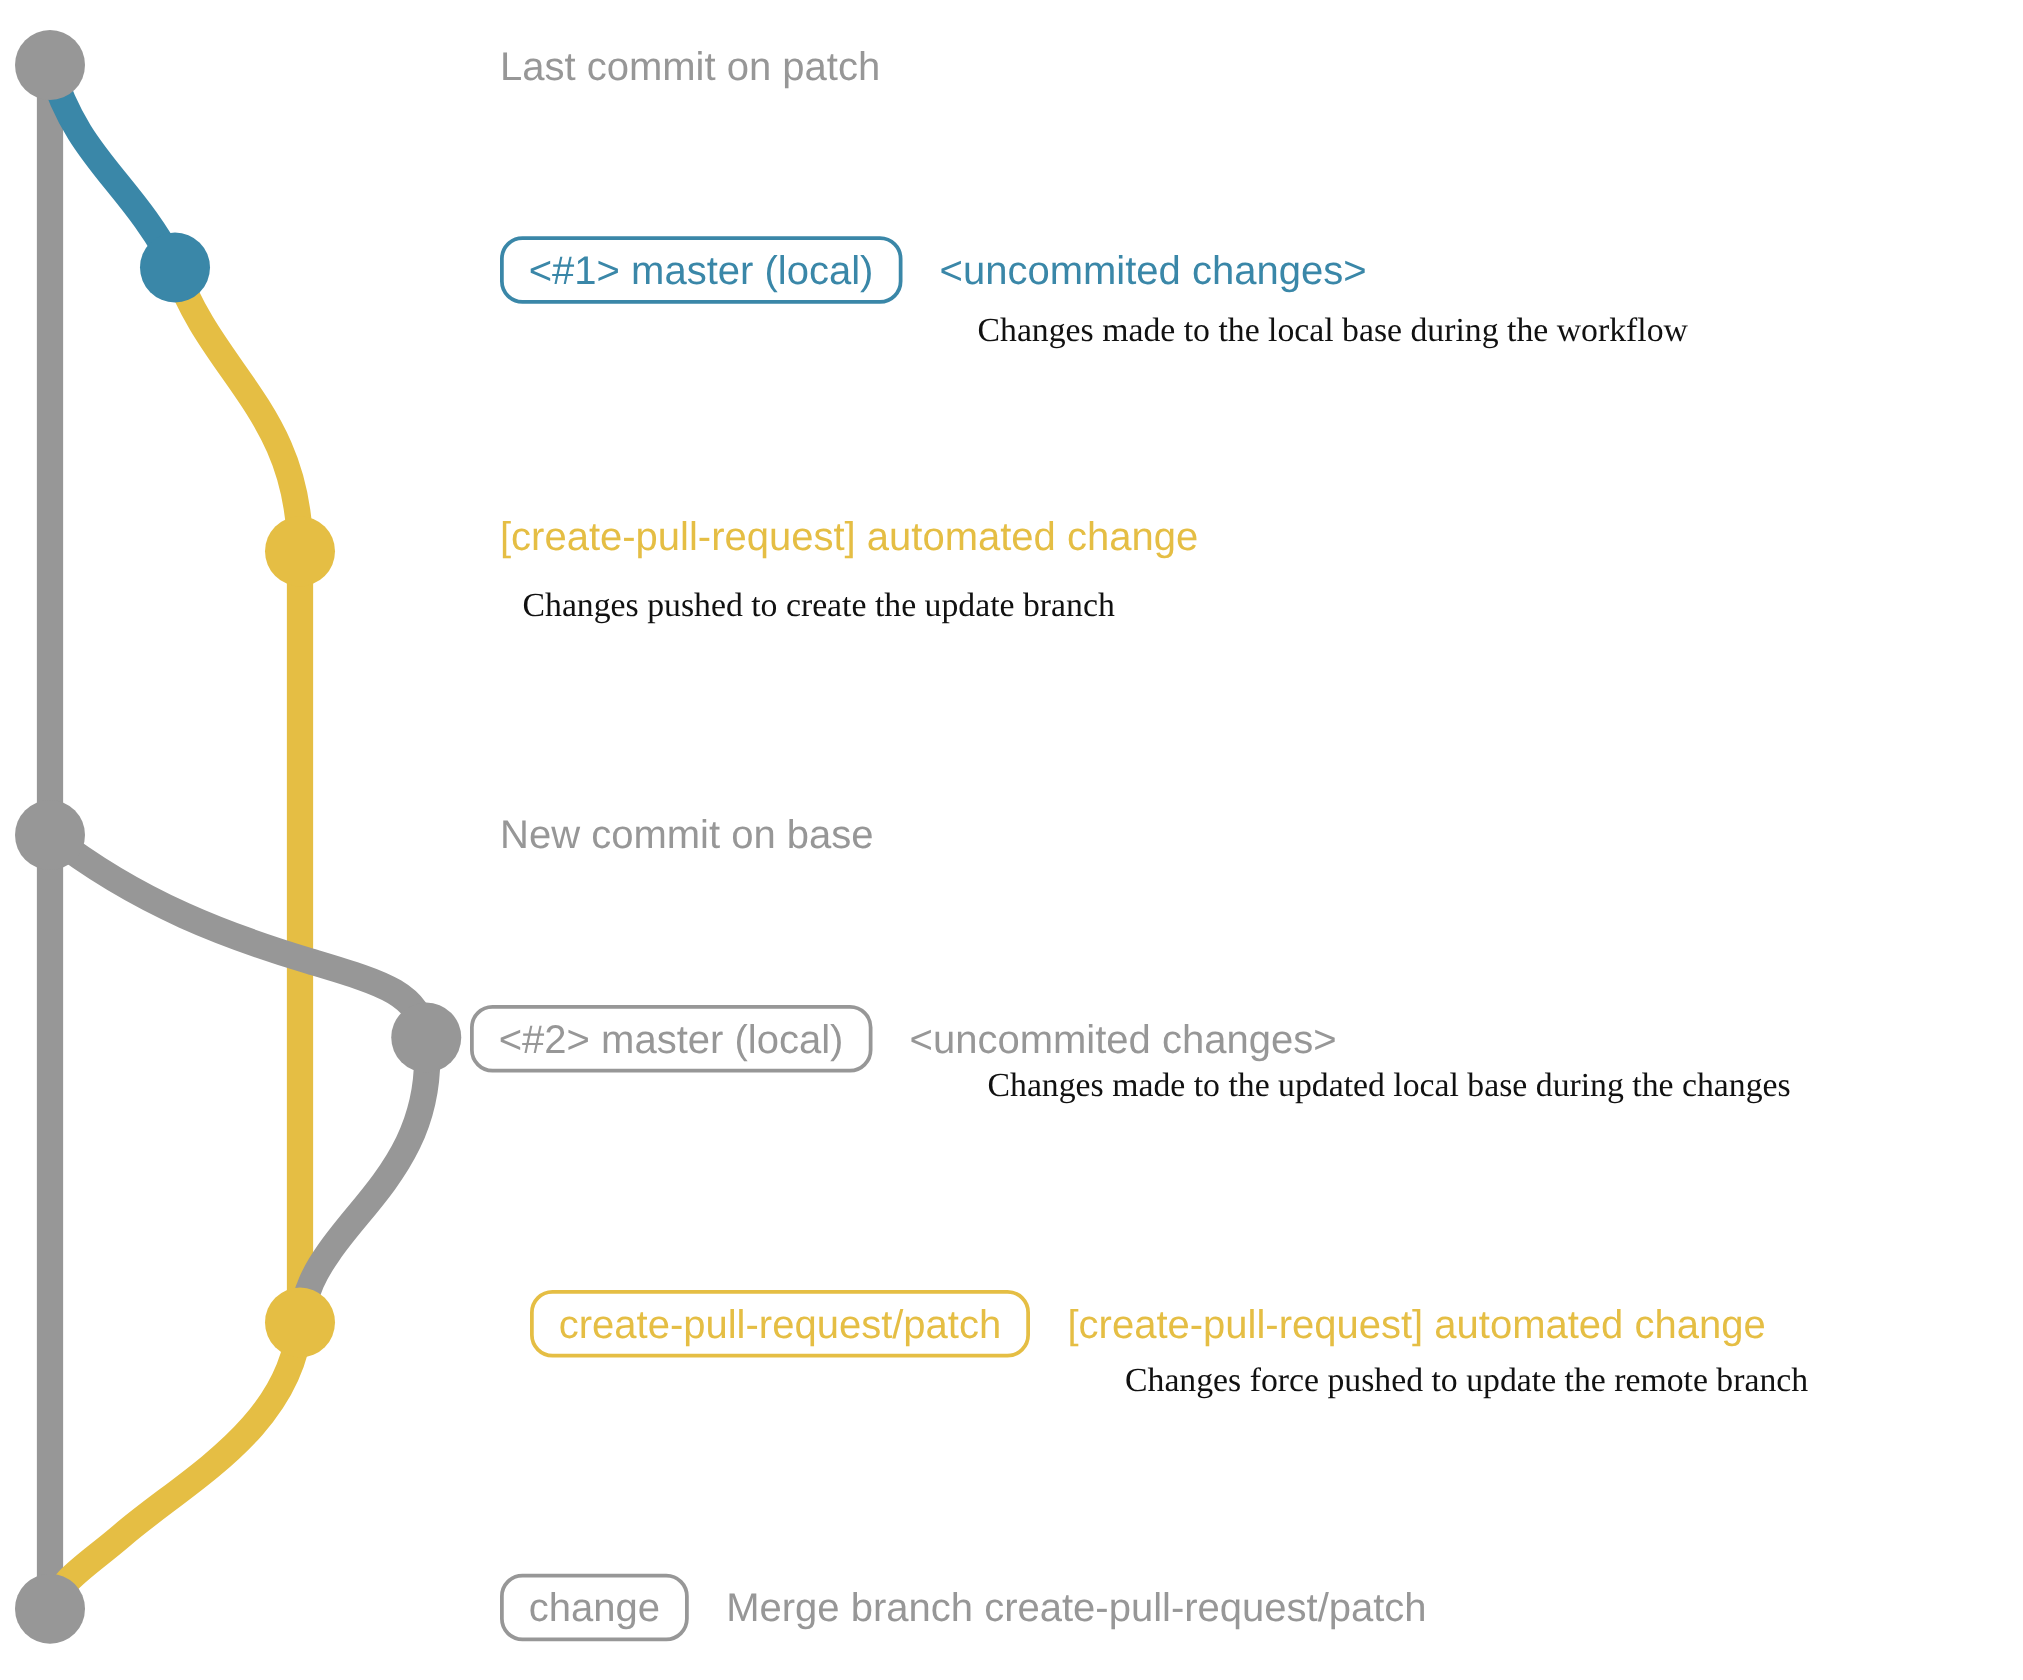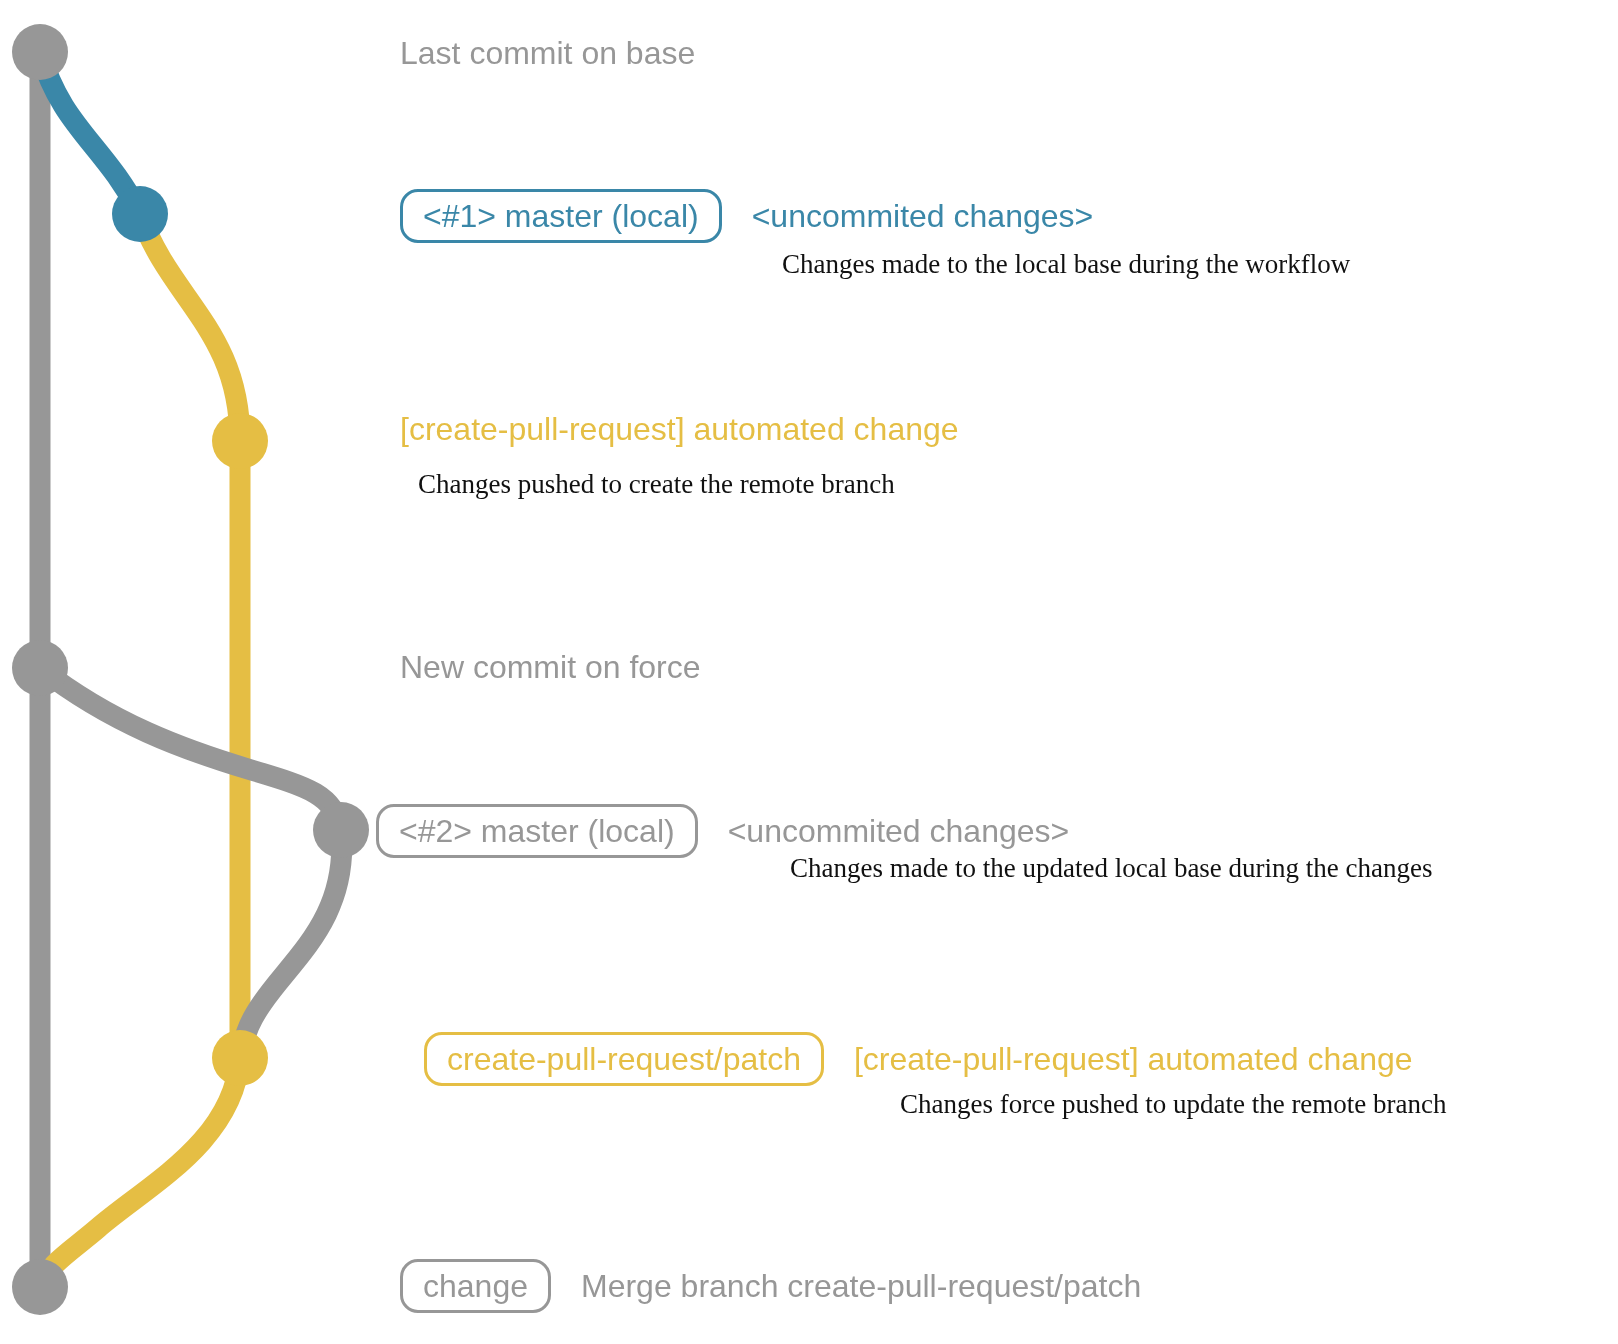--- a/index.html
+++ b/index.html
@@ -46,32 +46,32 @@
 
   <circle class="f-gray" cx="40" cy="52" r="28"></circle>
   <circle class="f-blue" cx="140" cy="214" r="28"></circle>
   <circle class="f-yellow" cx="240" cy="441" r="28"></circle>
   <circle class="f-gray" cx="40" cy="668" r="28"></circle>
   <circle class="f-gray" cx="341" cy="830" r="28"></circle>
   <circle class="f-yellow" cx="240" cy="1058" r="28"></circle>
   <circle class="f-gray" cx="40" cy="1287" r="28"></circle>
 </svg>
 
-<div class="plain c-gray" style="left:400px;top:36px;">Last commit on base</div>
+<div class="plain c-gray" style="left:400px;top:36px;">Last commit on patch</div>
 
 <div class="row c-blue" style="left:400px;top:184px;height:64px;justify-content:center;">
   <span class="badge">&lt;#1&gt; master (local)</span>
   <span>&lt;uncommited changes&gt;</span>
 </div>
 <div class="desc" style="left:782px;top:248px;">Changes made to the local base during the workflow</div>
 
 <div class="plain c-yellow" style="left:400px;top:412px;">[create-pull-request] automated change</div>
-<div class="desc" style="left:418px;top:468px;">Changes pushed to create the remote branch</div>
+<div class="desc" style="left:418px;top:468px;">Changes pushed to create the update branch</div>
 
-<div class="plain c-gray" style="left:400px;top:650px;">New commit on force</div>
+<div class="plain c-gray" style="left:400px;top:650px;">New commit on base</div>
 
 <div class="row c-gray" style="left:376px;top:799px;height:64px;text-align:right;">
   <span class="badge">&lt;#2&gt; master (local)</span>
   <span>&lt;uncommited changes&gt;</span>
 </div>
 <div class="desc" style="left:790px;top:852px;">Changes made to the updated local base during the changes</div>
 
 <div class="row c-yellow" style="left:424px;top:1026px;height:66px;">
   <span class="badge">create-pull-request/patch</span>
   <span>[create-pull-request] automated change</span>

